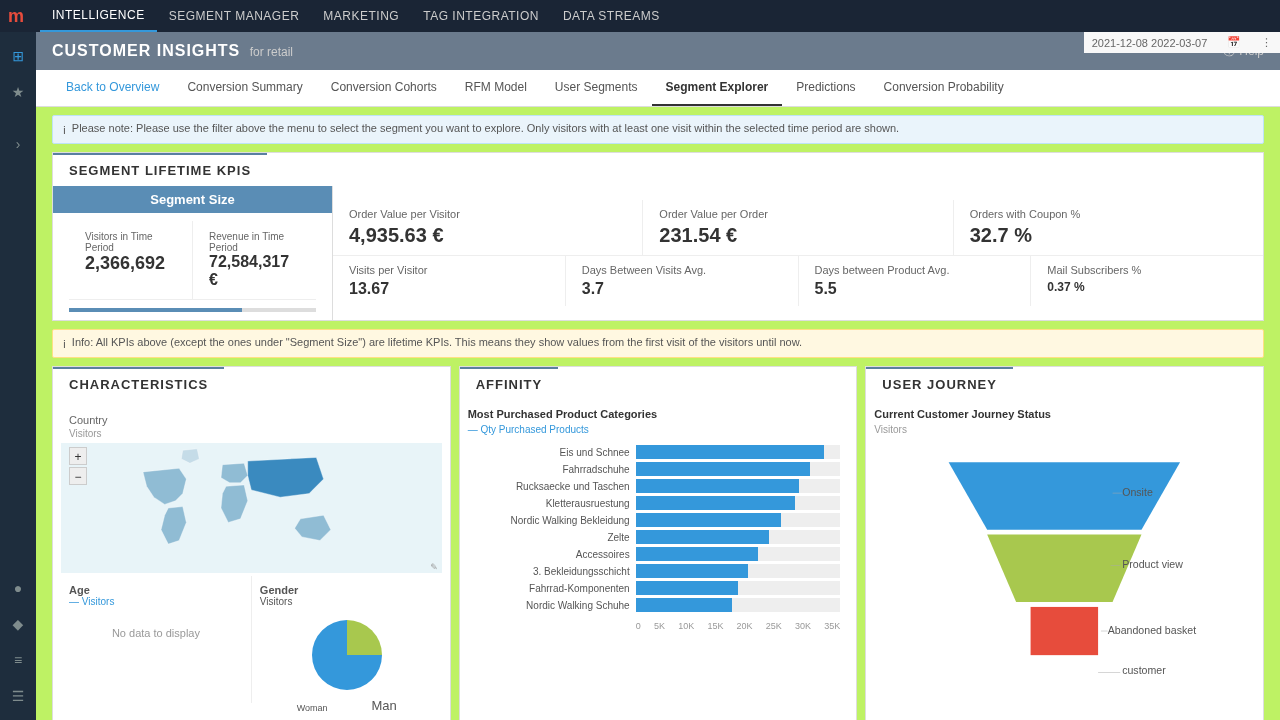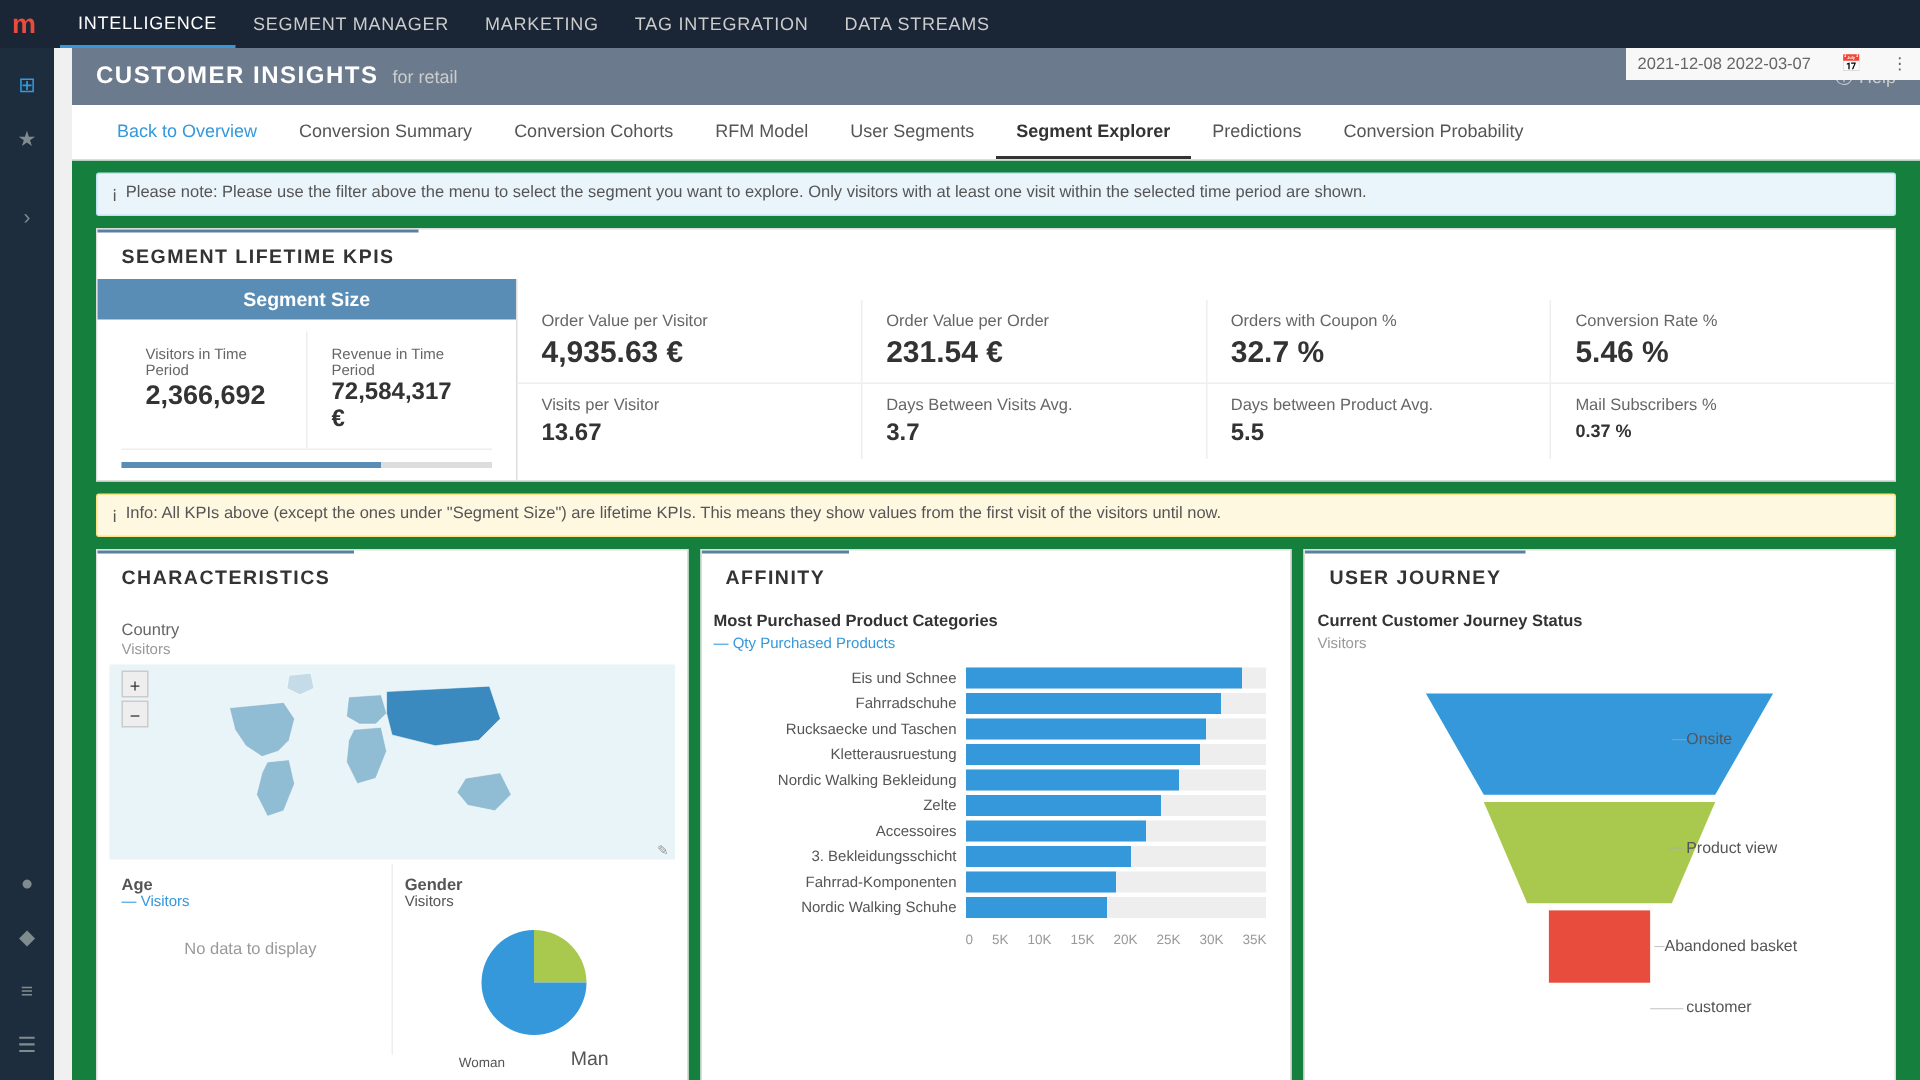--- a/index.html
+++ b/index.html
@@ -10,21 +10,21 @@
     .top-nav .logo { color: #e74c3c; font-size: 18px; font-weight: bold; margin-right: 16px; }
     .top-nav-item { color: #ccc; font-size: 12px; padding: 0 12px; height: 32px; display: flex; align-items: center; cursor: pointer; text-transform: uppercase; letter-spacing: 0.5px; }
     .top-nav-item.active { color: #fff; border-bottom: 2px solid #3498db; }
 
     
     .left-sidebar { position: absolute; left: 0; top: 32px; width: 36px; background: #1e2d3d; height: 688px; display: flex; flex-direction: column; align-items: center; padding-top: 8px; }
     .sidebar-icon { width: 32px; height: 32px; display: flex; align-items: center; justify-content: center; color: #7f8c8d; cursor: pointer; margin-bottom: 4px; font-size: 14px; }
     .sidebar-icon.active { color: #3498db; }
 
     
-    .main-content { margin-left: 48px; height: 688px; overflow-y: auto; background: #15803d; }
+    .main-content { margin-left: 36px; height: 688px; overflow-y: auto; background: #bef264; }
 
     
     .header-bar { background: #6b7b8d; padding: 10px 16px; display: flex; align-items: center; justify-content: space-between; }
     .header-help { color: #ccc; font-size: 12px; cursor: pointer; display: flex; align-items: center; gap: 4px; }
 
     
     .date-bar { position: absolute; top: 32px; right: 0; background: #f8f8f8; padding: 4px 8px; display: flex; align-items: center; gap: 20px; font-size: 11px; color: #666; }
 
     
     .tab-bar { background: #fff; border-bottom: 1px solid #ddd; display: flex; align-items: flex-end; padding: 0 16px; }
@@ -182,24 +182,20 @@
               <div class="kpi-value">4,935.63 €</div>
             </div>
             <div class="kpi-cell">
               <div class="kpi-label">Order Value per Order</div>
               <div class="kpi-value">231.54 €</div>
             </div>
             <div class="kpi-cell">
               <div class="kpi-label">Orders with Coupon %</div>
               <div class="kpi-value">32.7 %</div>
             </div>
-            <div class="kpi-cell">
-              <div class="kpi-label">Conversion Rate %</div>
-              <div class="kpi-value">5.46 %</div>
-            </div>
           </div>
           <div class="kpi-grid-row">
             <div class="kpi-cell">
               <div class="kpi-label">Visits per Visitor</div>
               <div class="kpi-value" style="font-size:16px;">13.67</div>
             </div>
             <div class="kpi-cell">
               <div class="kpi-label">Days Between Visits Avg.</div>
               <div class="kpi-value" style="font-size:16px;">3.7</div>
             </div>

